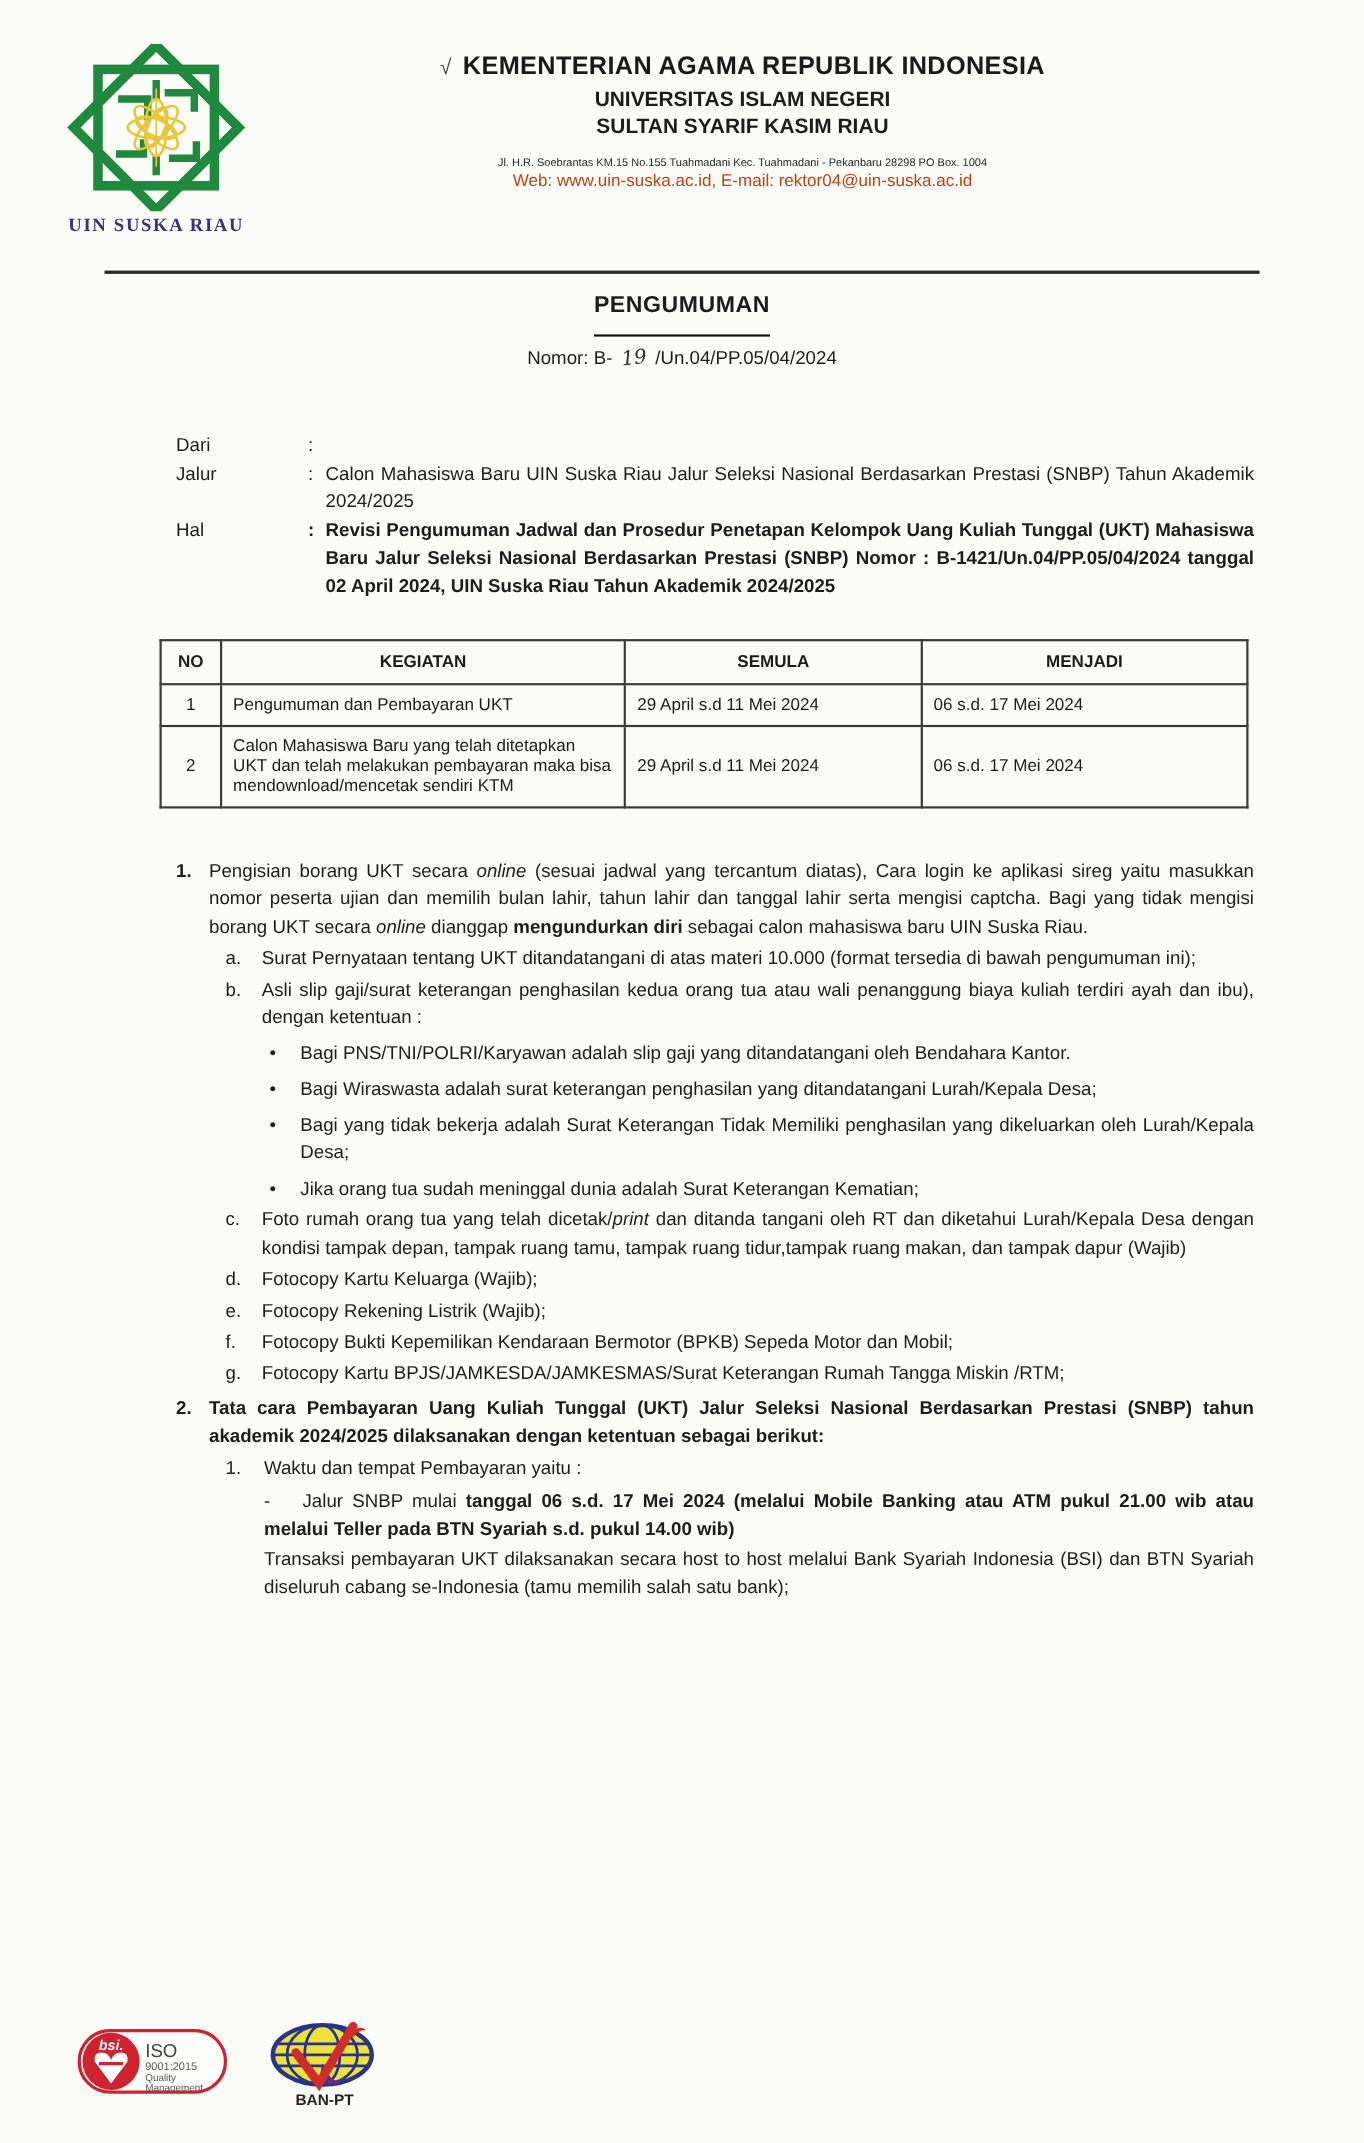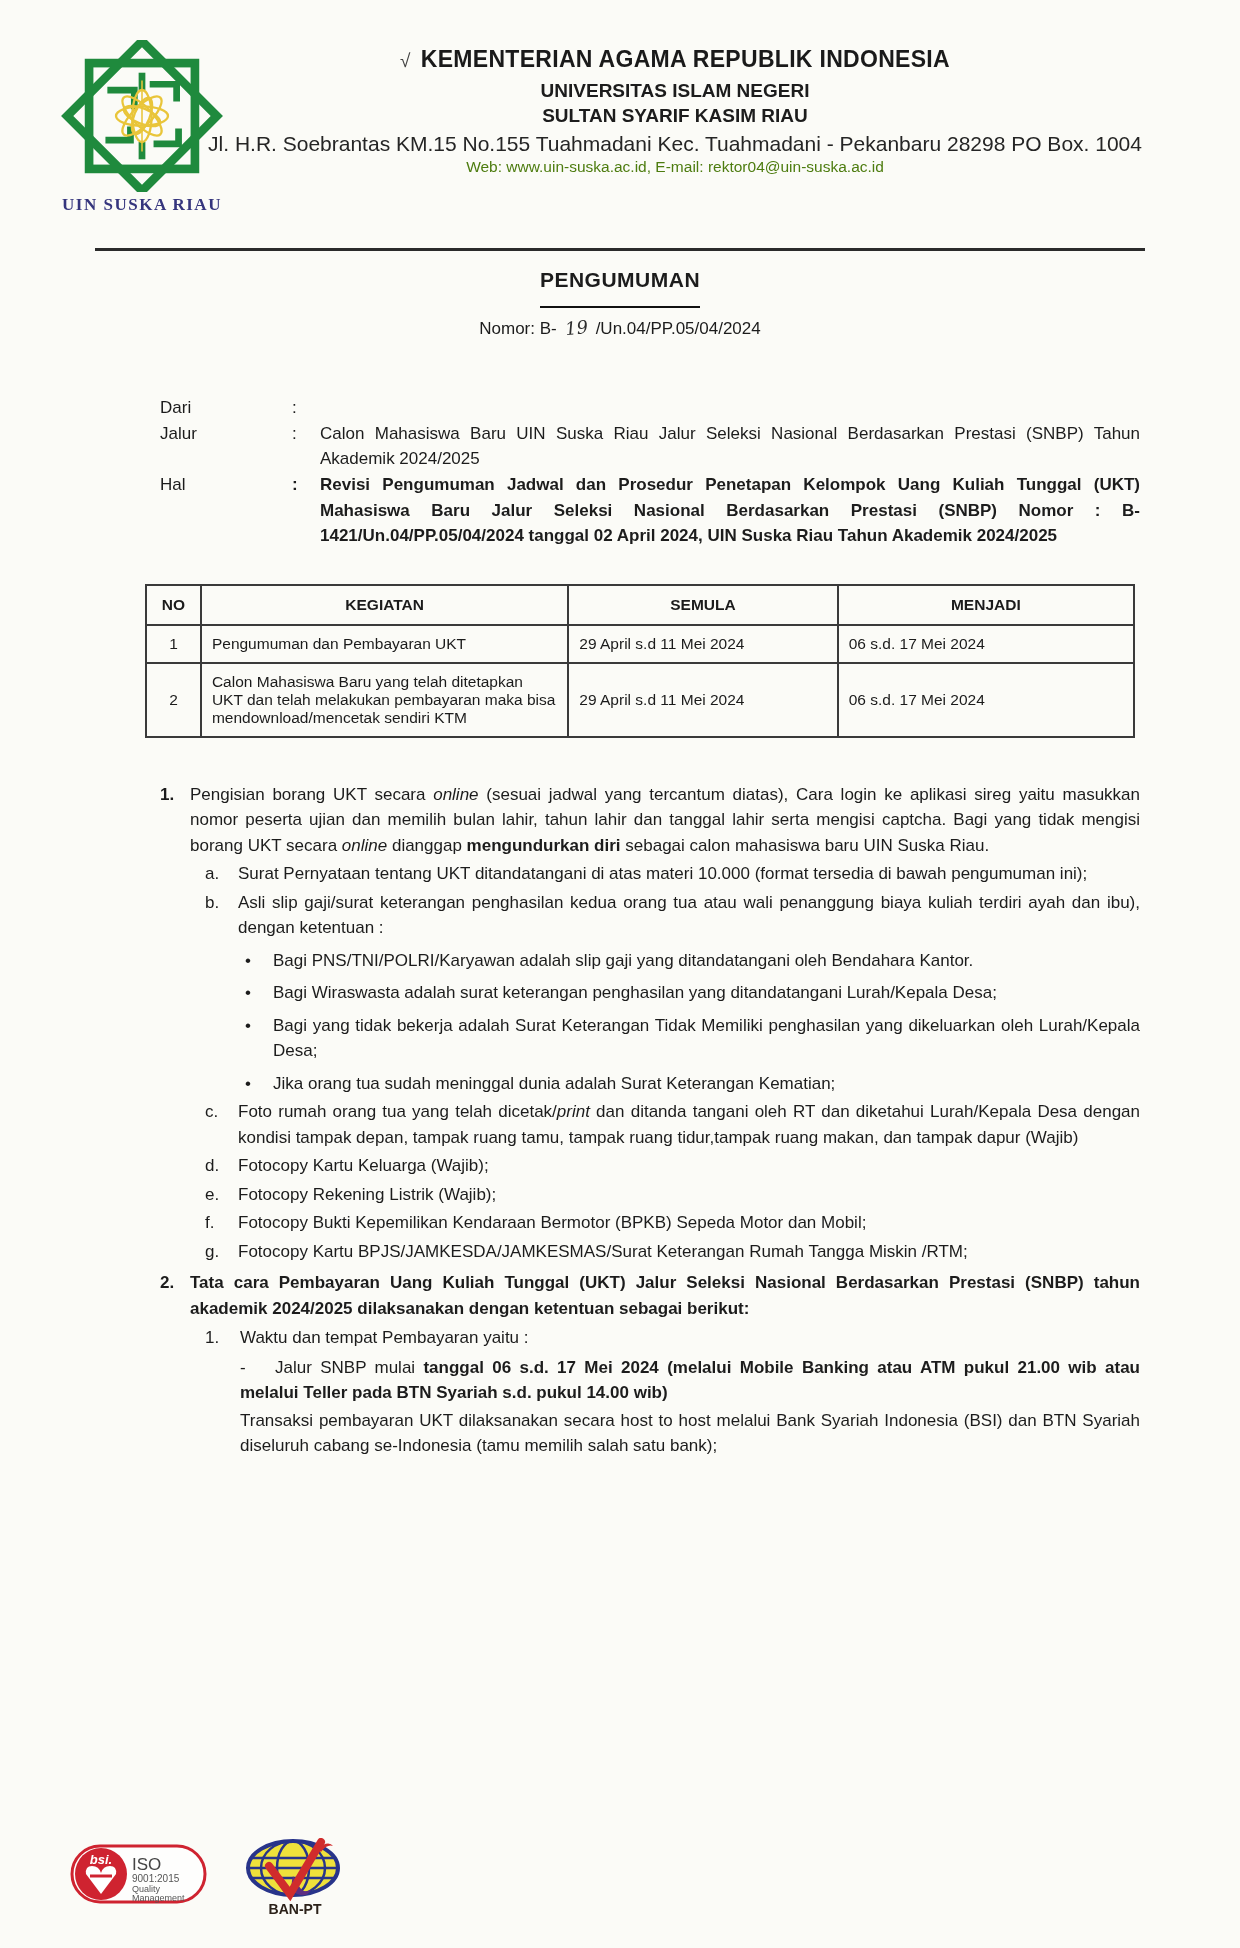--- a/index.html
+++ b/index.html
@@ -19,39 +19,39 @@
   .seal svg { display:block; margin:0 auto; }
   .seal-caption {
     margin-top:3px; color:#35357d; font-family:"Liberation Serif", serif;
     font-weight:bold; font-size:17px; letter-spacing:1.5px;
   }
   .head-text { text-align:center; padding-left:150px; padding-right:40px; }
   .h-ministry { font-size:23px; font-weight:bold; letter-spacing:.3px; color:#1a1a1a; }
   .h-check { font-weight:normal; font-size:19px; color:#444; margin-right:10px; }
   .h-univ { font-size:19px; font-weight:bold; margin-top:7px; }
   .h-univ2 { font-size:19px; font-weight:bold; margin-top:3px; }
-  .h-addr { font-size:21px; margin-top:5px; color:#252525; }
-  .h-addr2 { font-size:15.5px; margin-top:2px; color:#4d7c0f; }
+  .h-addr { font-size:10px; margin-top:16px; color:#252525; }
+  .h-addr2 { font-size:15.5px; margin-top:2px; color:#c2410c; }
   .rule { margin:72px 95px 0 95px; border-bottom:3px solid #2b2b2b; }
 
   
   .doc-title { text-align:center; margin-top:17px; }
   .doc-title span {
     display:inline-block; font-size:21px; font-weight:bold; letter-spacing:.5px;
     border-bottom:2.5px solid #111; padding-bottom:14px;
   }
   .doc-number { text-align:center; margin-top:9px; font-size:17px; }
   .hand {
     display:inline-block; font-family:"DejaVu Serif", serif; font-style:italic;
     font-size:18px; transform:rotate(-6deg); padding:0 8px; color:#2e2e2e;
   }
 
   
   .meta { margin:56px 100px 0 160px; font-size:17px; line-height:1.48; }
-  .meta-row { display:grid; grid-template-columns:120px 16px 1fr; margin-bottom:1px;gap:12px; }
+  .meta-row { display:grid; grid-template-columns:120px 16px 1fr; margin-bottom:1px; }
   .meta-val { text-align:justify; }
 
   
   .sched-table {
     border-collapse:collapse; margin:36px 0 0 145px; width:990px;
     font-size:15.5px; color:#1b1b1b;
   }
   .sched-table th, .sched-table td { border:2px solid #3a3a3a; }
   .sched-table th { padding:10px 5px; font-size:15.5px; }
   .sched-table td { padding:9px 10px; vertical-align:middle; }

